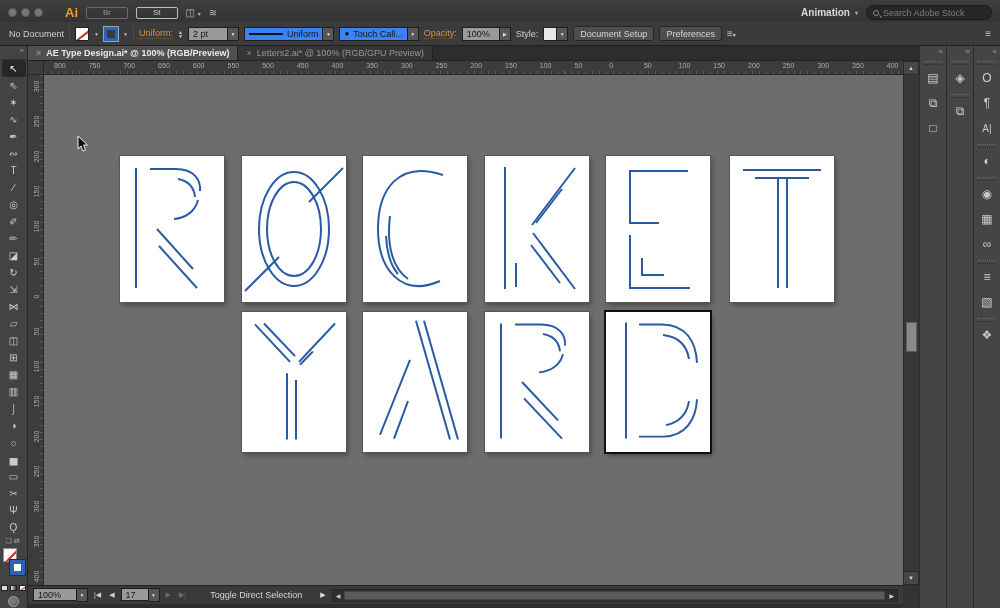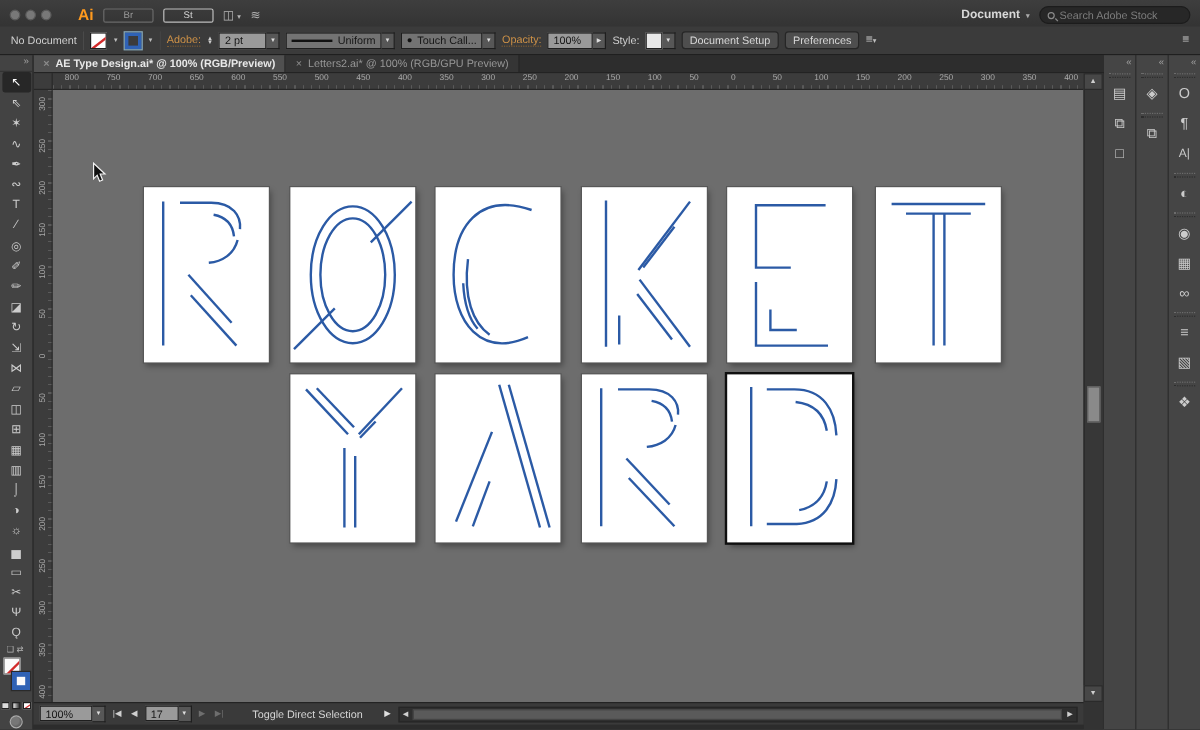--- a/index.html
+++ b/index.html
@@ -24,21 +24,21 @@
   #controlbar{left:0;top:22px;width:1000px;height:24px;background:#3b3b3b;border-bottom:1px solid #1f1f1f;display:flex;align-items:center;gap:5px;padding:0 9px;font-size:9px;color:#cfcfcf;}
   .cb-sep{width:1px;height:16px;background:#2b2b2b;border-right:1px solid #4a4a4a;}
   .swatch{width:14px;height:14px;background:#fff;border:1px solid #1f1f1f;position:relative;overflow:hidden;}
   .swatch.none::after{content:"";position:absolute;left:-3px;top:6px;width:22px;height:2px;background:#d22a2a;transform:rotate(-38deg);}
   .swatch.strokebox{background:#3b3b3b;border:3px solid #2f62b5;outline:1px solid #8ab;}
   .mini-caret{font-size:5px;color:#bdbdbd;}
   .o-label{color:#cf9247;border-bottom:1px dotted #7d5c33;}
   .stepper{display:flex;flex-direction:column;line-height:4px;font-size:5px;color:#cfcfcf;}
   .field{background:#9a9a9a;color:#161616;border:1px solid #1e1e1e;height:14px;display:flex;align-items:center;padding:0 4px;}
   .dropbtn{width:11px;height:14px;background:#575757;border:1px solid #1e1e1e;border-left:none;display:flex;align-items:center;justify-content:center;font-size:5px;color:#ddd;}
-  .combo{background:#737373;color:#161616;border:1px solid #1e1e1e;height:14px;display:flex;align-items:center;gap:4px;padding:0 4px;}
+  .combo{background:#3b82f6;color:#161616;border:1px solid #1e1e1e;height:14px;display:flex;align-items:center;gap:4px;padding:0 4px;}
   .lineprev{width:34px;height:2px;background:#111;}
   .dot{font-size:8px;color:#111;}
   .cbtn{background:#4e4e4e;border:1px solid #262626;border-radius:3px;color:#d8d8d8;height:15px;display:flex;align-items:center;padding:0 6px;}
   .cb-icon{color:#c0c0c0;font-size:10px;}
 
   
   #tabrow{left:28px;top:46px;width:892px;height:15px;background:#2d2d2d;border-bottom:1px solid #232323;display:flex;}
   .tab{display:flex;align-items:center;gap:5px;padding:0 8px;font-size:9px;color:#979797;border-right:1px solid #232323;background:#353535;}
   .tab.active{background:#505050;color:#e9e9e9;font-weight:bold;}
   .tclose{font-size:9px;color:#8b8b8b;}
@@ -114,38 +114,38 @@
       <span class="tlight"></span>
       <span class="tlight"></span>
       <span class="tlight"></span>
     </span>
     <span id="ai-logo">Ai</span>
     <span class="appbadge">Br</span>
     <span class="appbadge lit">St</span>
     <span class="appicon"><span>◫</span> <span style="font-size:6px;">▾</span></span>
     <span class="appicon">≋</span>
     <span id="workspace">
-      <span>Document</span>
+      <span>Animation</span>
       <span class="caret">▾</span>
     </span>
     <span id="searchbox">
       <span class="mag"></span>
       <span>Search Adobe Stock</span>
     </span>
   </div>
 
   <div id="controlbar" class="abs">
     <span>No Document</span>
     <span class="cb-sep"></span>
     <span class="swatch none"></span>
     <span class="mini-caret">▼</span>
     <span class="swatch strokebox"></span>
     <span class="mini-caret">▼</span>
     <span class="cb-sep"></span>
-    <span class="o-label">Adobe:</span>
+    <span class="o-label">Uniform:</span>
     <span class="stepper">
         <span>▲</span>
         <span>▼</span>
       </span>
     <span style="display:flex;">
       <span class="field" style="width:40px;">2 pt</span>
       <span class="dropbtn">▼</span>
     </span>
     <span style="display:flex;">
       <span class="combo">

